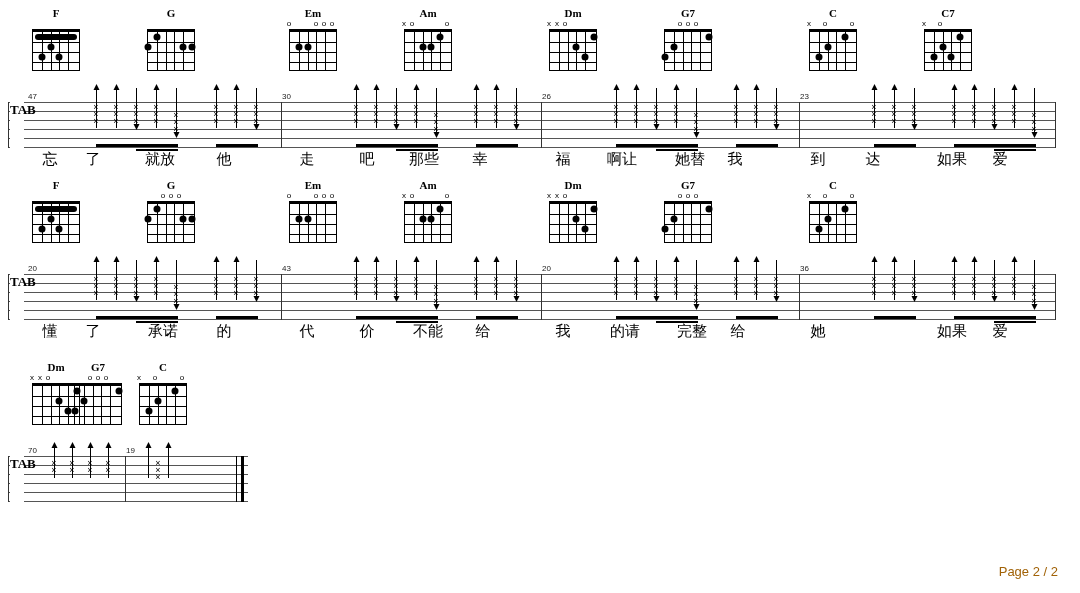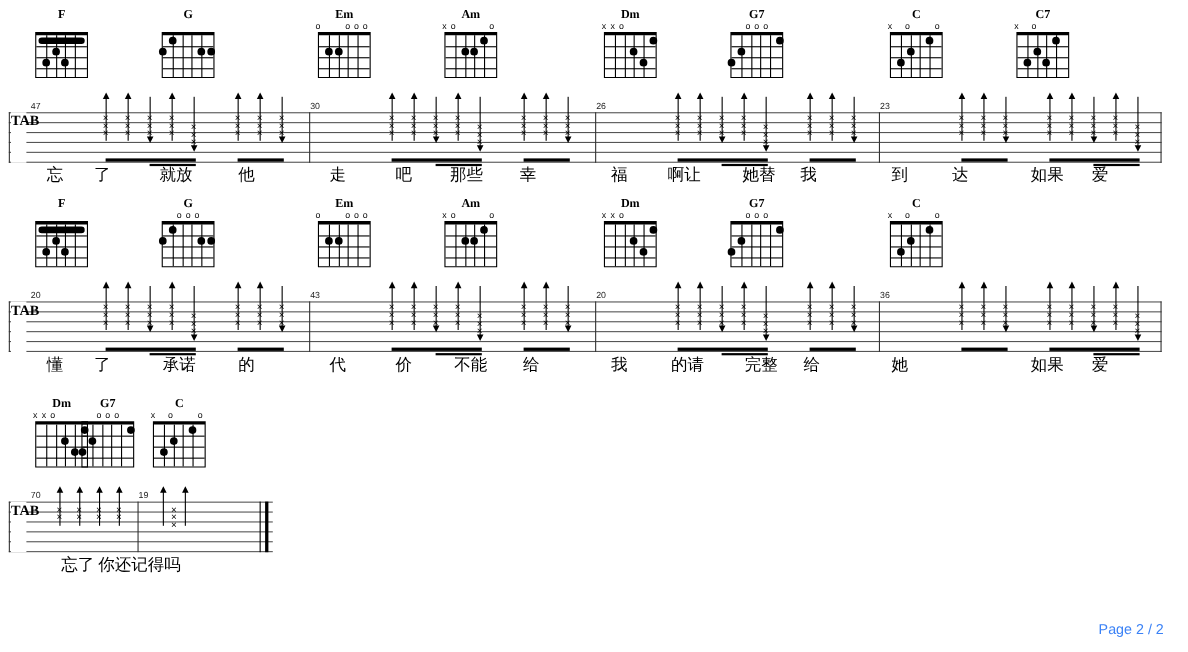--- a/index.html
+++ b/index.html
@@ -204,21 +204,21 @@
     font-size: 15px;
     white-space: nowrap;
     transform: translateX(-50%);
   }
 
   .page-footer {
     position: absolute;
     right: 22px;
     bottom: 14px;
     font-size: 13px;
-    color: #3b82f6;
+    color: #a16207;
     font-family: "Liberation Sans", sans-serif;
   }
 </style>
 </head>
 <body>
 
 <div class="sheet">
 
   <div class="system" style="top:6px;">
 
@@ -946,19 +946,16 @@
         <div class="strum" style="left:140px;top:-10px;height:32px;"></div>
           <div class="arrowhead-up" style="left:140px;top:-14px;"></div>
         <div class="xmark" style="left:150px;top:4px;">×<br>×<br>×</div>
         <div class="strum" style="left:160px;top:-10px;height:32px;"></div>
           <div class="arrowhead-up" style="left:160px;top:-14px;"></div>
       </div>
 
       <div class="tabword">TAB</div>
     </div>
 
-    <div class="lyrics">
-      <div class="lyric" style="left:110px;">忘了 你还记得吗</div>
-    </div>
   </div>
 
   <div class="page-footer">Page 2 / 2</div>
 </div>
 
 </body></html>

